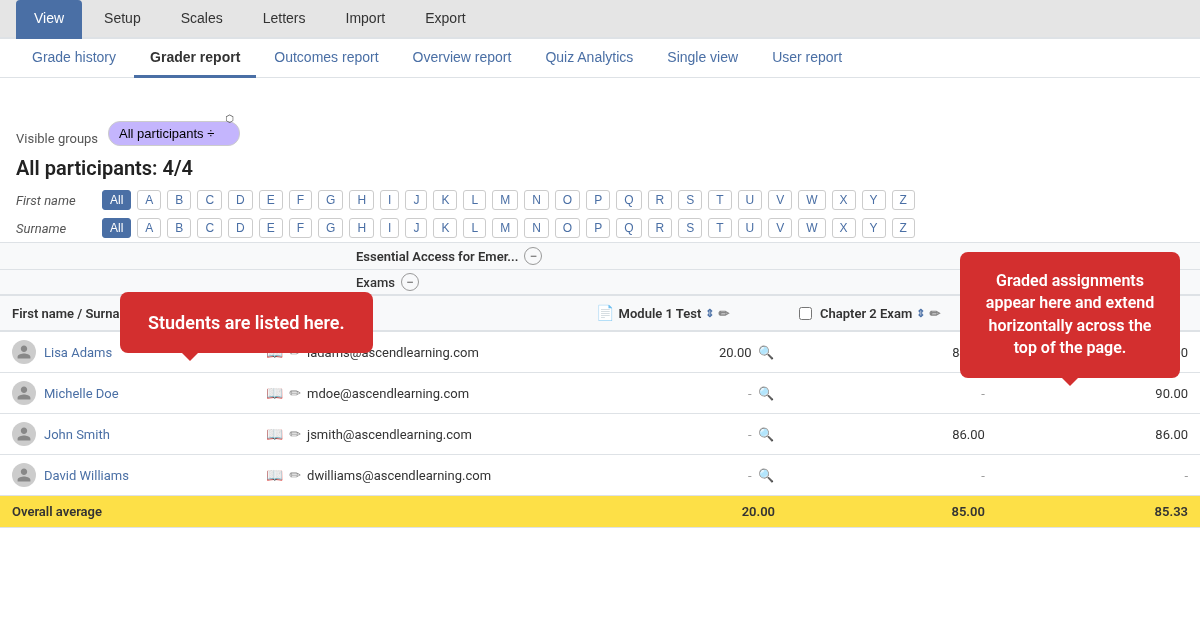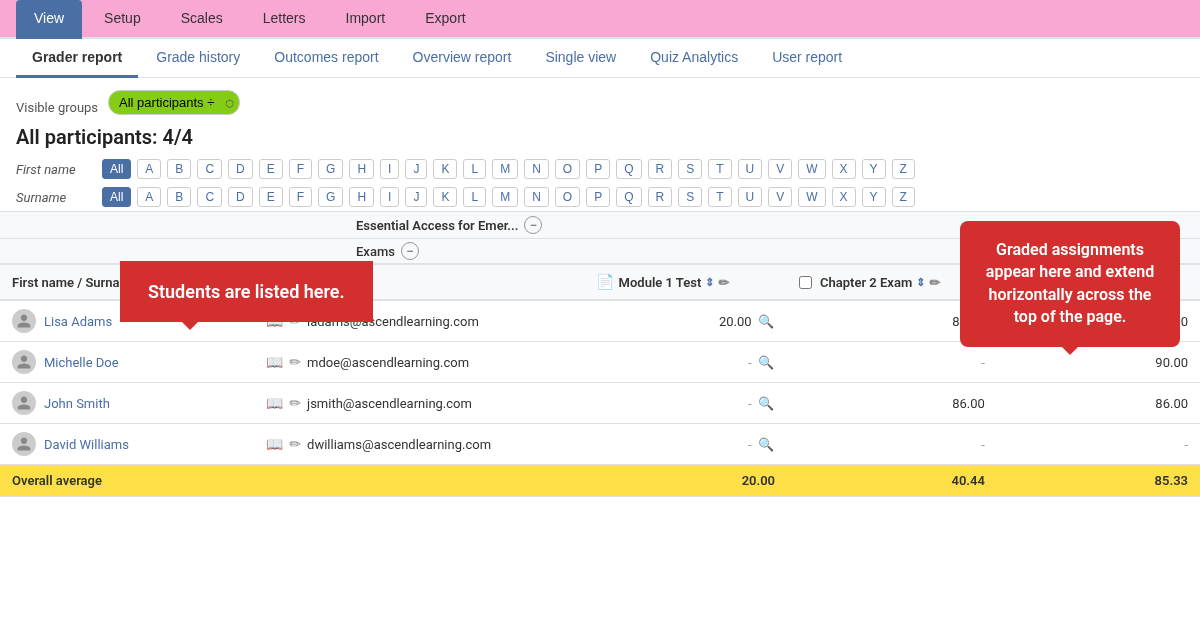--- a/index.html
+++ b/index.html
@@ -12,21 +12,21 @@
       height: 630px;
       overflow: hidden;
     }
 
     
     .top-nav {
       display: flex;
       align-items: flex-end;
       border-bottom: 2px solid #dee2e6;
       padding: 0 16px;
-      background: #f9a8d4;
+      background: #e5e5e5;
       gap: 4px;
     }
     .top-nav-tab {
       padding: 10px 18px;
       cursor: pointer;
       font-size: 14px;
       color: #333;
       border: none;
       background: none;
       border-bottom: 3px solid transparent;
@@ -74,26 +74,27 @@
     }
     .visible-groups-label {
       font-size: 13px;
       color: #555;
     }
     .select-box {
       padding: 4px 10px;
       border: 1px solid #ccc;
       border-radius: 12px;
       font-size: 13px;
-      background: #84cc16;
+      background: #c4b5fd;
       cursor: pointer;
       appearance: none;
       -webkit-appearance: none;
       padding-right: 24px;
       position: relative;
+      margin-top: 31px;
     }
     .select-wrapper {
       position: relative;
       display: inline-block;
     }
     .select-wrapper::after {
       content: '⬡';
       position: absolute;
       right: 6px;
       top: 50%;
@@ -252,21 +253,21 @@
     .magnify-icon { color: #888; font-size: 13px; cursor: pointer; margin-left: 4px; }
     .doc-icon { color: #f5a623; font-size: 15px; }
 
     
     .callout-students {
       position: absolute;
       top: 50px;
       left: 120px;
       background: #d32f2f;
       color: #fff;
-      border-radius: 0;
+      border-radius: 8px;
       padding: 18px 28px;
       font-size: 18px;
       font-weight: 600;
       text-align: center;
       min-width: 230px;
       z-index: 10;
       line-height: 1.4;
     }
     .callout-students::after {
       content: '';
@@ -319,26 +320,26 @@
 <div class="top-nav">
   <button class="top-nav-tab active">View</button>
   <button class="top-nav-tab">Setup</button>
   <button class="top-nav-tab">Scales</button>
   <button class="top-nav-tab">Letters</button>
   <button class="top-nav-tab">Import</button>
   <button class="top-nav-tab">Export</button>
 </div>
 
 <div class="sub-nav">
+  <button class="sub-nav-tab">Grade history</button>
   <button class="sub-nav-tab active">Grader report</button>
-  <button class="sub-nav-tab">Grade history</button>
   <button class="sub-nav-tab">Outcomes report</button>
   <button class="sub-nav-tab">Overview report</button>
+  <button class="sub-nav-tab">Quiz Analytics</button>
   <button class="sub-nav-tab">Single view</button>
-  <button class="sub-nav-tab">Quiz Analytics</button>
   <button class="sub-nav-tab">User report</button>
 </div>
 
 <div class="controls-row">
   <span class="visible-groups-label">Visible groups</span>
   <div class="select-wrapper">
     <select class="select-box">
       <option>All participants ÷</option>
     </select>
   </div>
@@ -551,21 +552,21 @@
           </td>
           <td class="col-mod1" style="text-align: right;">
       <span class="grade-dash">-</span>
       <span class="magnify-icon">🔍</span></td>
           <td class="col-ch2" style="text-align: right;"><span class="grade-dash">-</span></td>
           <td class="col-prac" style="text-align: right;"><span class="grade-dash">-</span></td>
         </tr>
         <tr class="overall-row">
     <td class="col-name" colspan="2">Overall average</td>
     <td class="col-mod1" style="text-align:right">20.00</td>
-    <td class="col-ch2" style="text-align:right">40.44</td>
+    <td class="col-ch2" style="text-align:right">85.00</td>
     <td class="col-prac" style="text-align:right">85.33</td>
   </tr>
       </tbody>
   </table>
 
   <div class="callout-students">
     <span>Students are listed here.</span>
   </div>
 
   <div class="callout-assignments">

